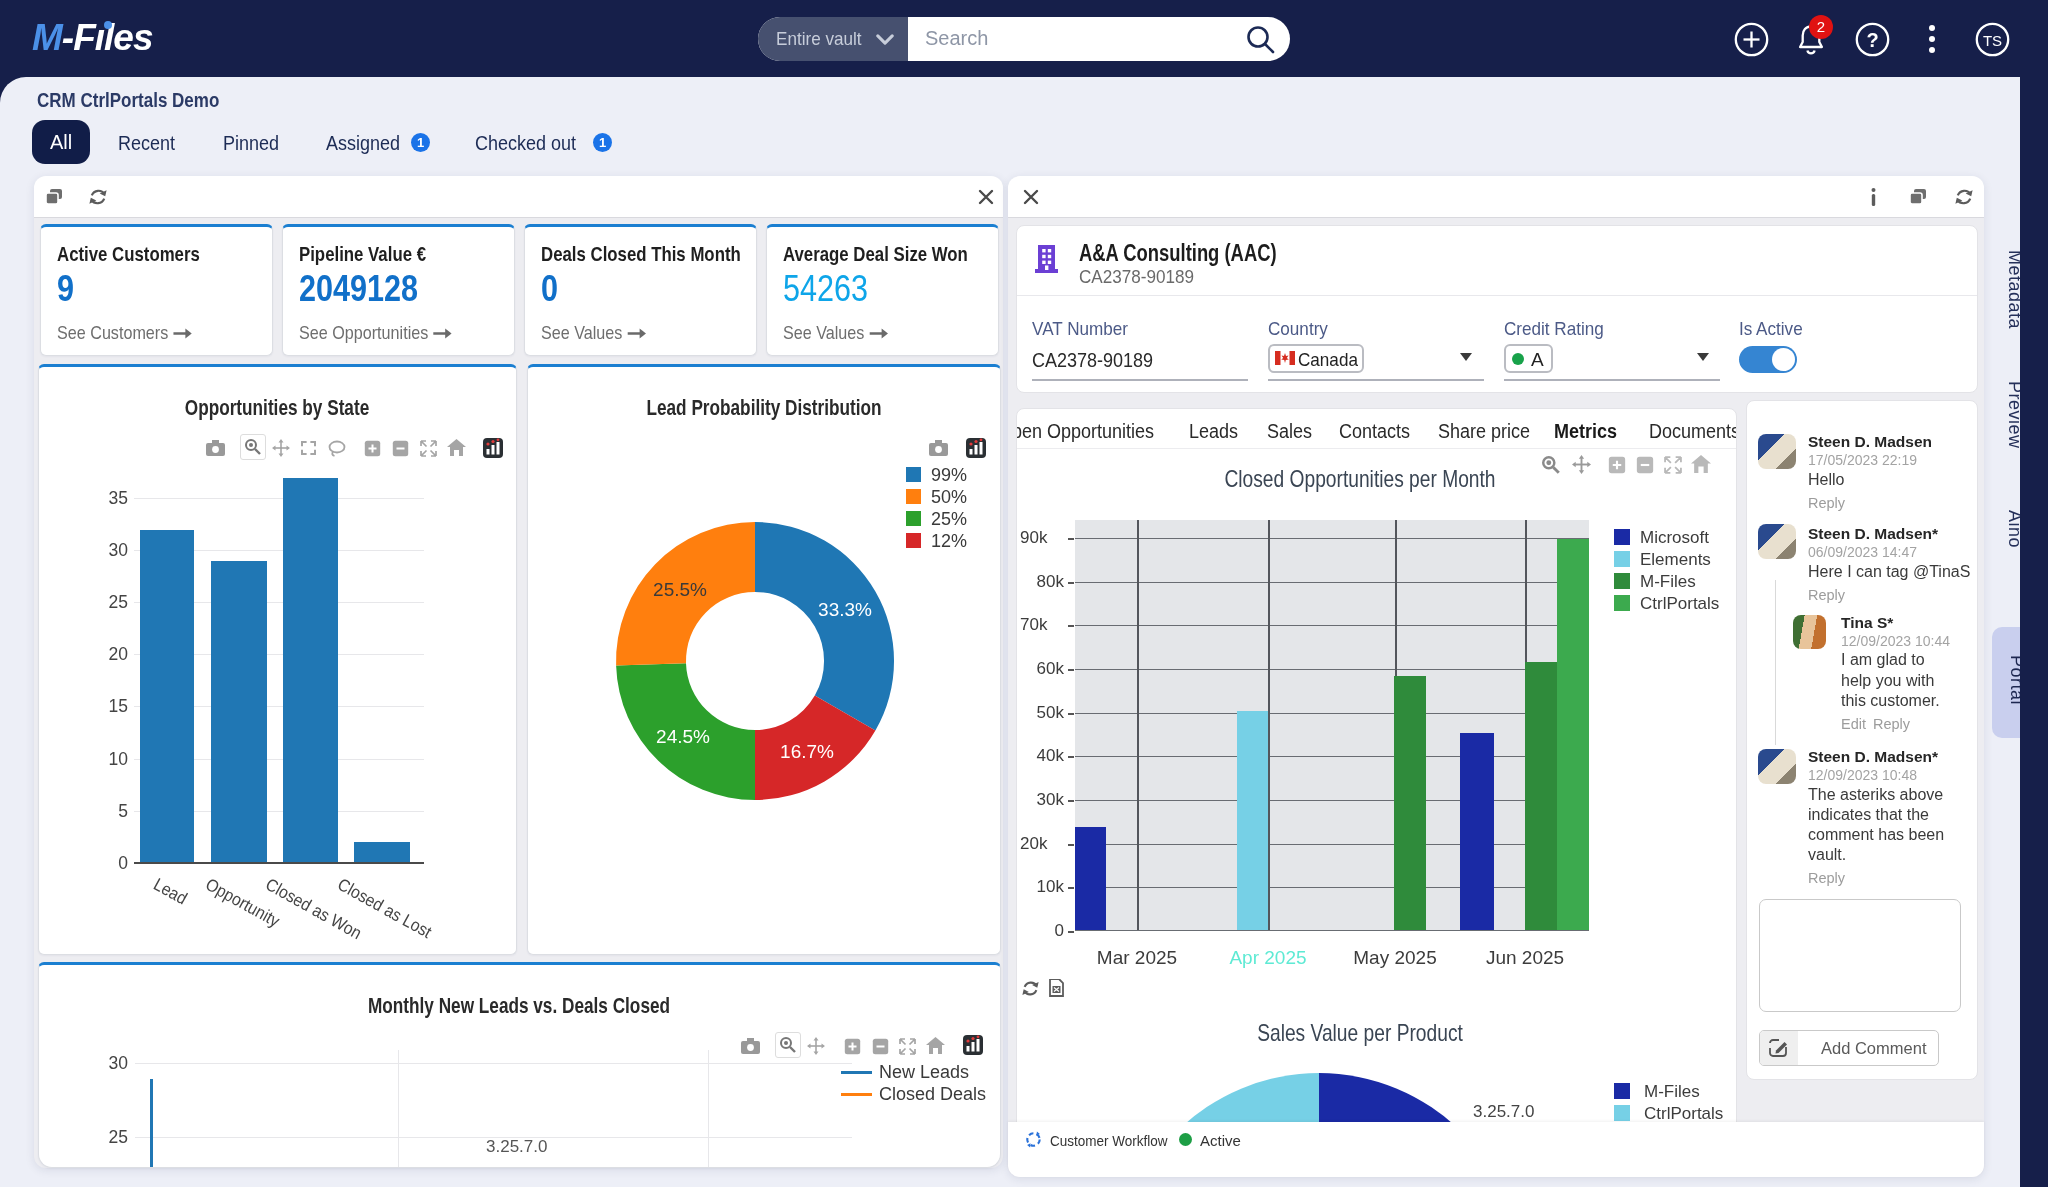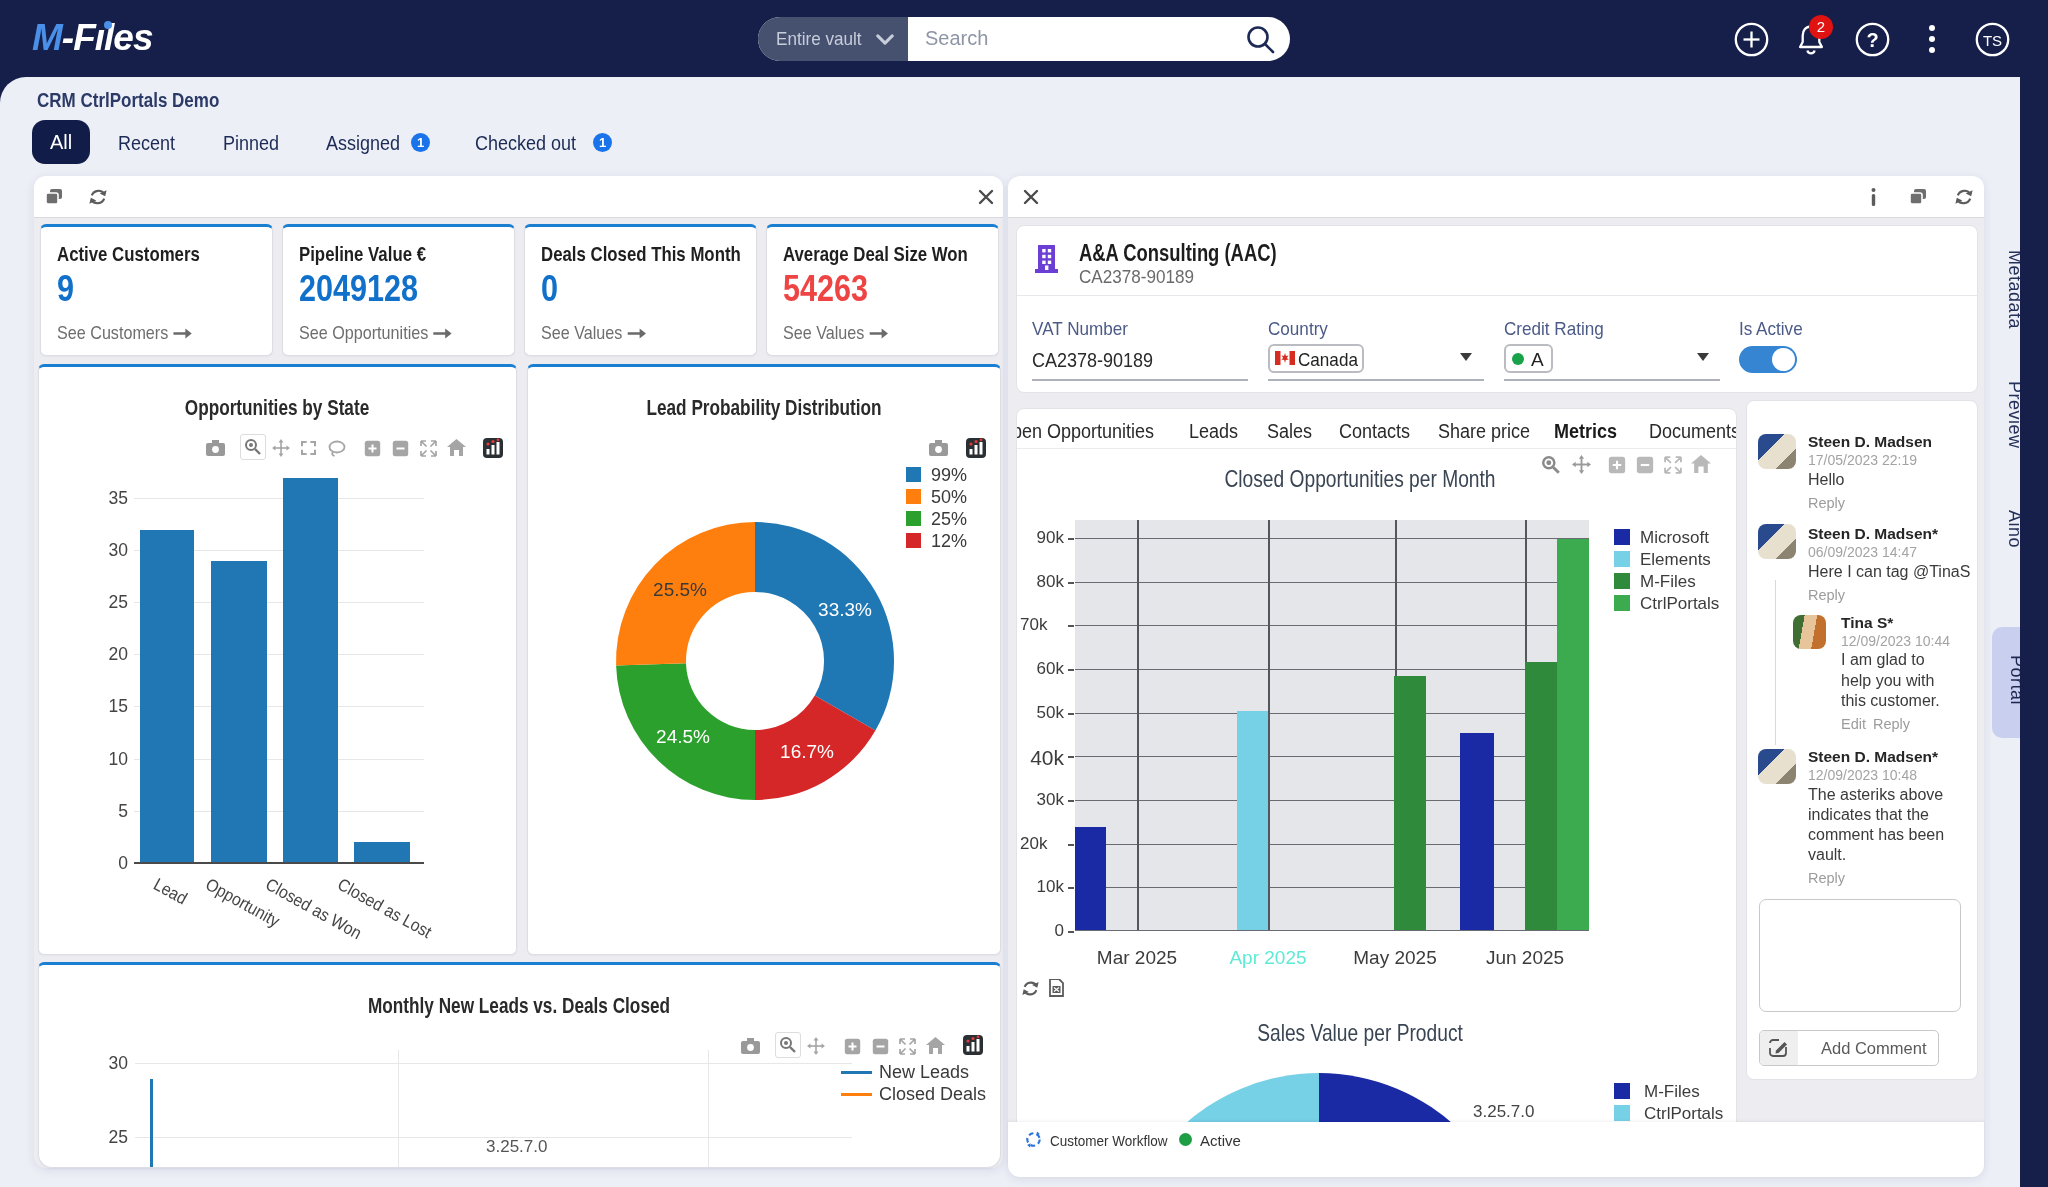--- a/index.html
+++ b/index.html
@@ -108,21 +108,21 @@
         <line x1="1" y1="6.5" x2="17" y2="6.5" stroke="#6a6a6a" stroke-width="2.6"></line>
         <path d="M15 1.5 L22.5 6.5 L15 11.5 Z" fill="#6a6a6a"></path>
       </svg></div>
 <div class="t n80" style="left:541px;top:242px;font-size:21px;font-weight:bold;color:#1f1f1f">Deals Closed This Month</div>
 <div class="t" style="left:541px;top:268px;font-size:36px;font-weight:bold;color:#1170c9"><span style="display:inline-block;transform:scaleX(.85);transform-origin:0 50%">0</span></div>
 <div class="t n85" style="left:541px;top:322px;font-size:19px;color:#6e6e6e">See Values <svg width="24" height="13" viewBox="0 0 24 13" style="vertical-align:-1px">
         <line x1="1" y1="6.5" x2="17" y2="6.5" stroke="#6a6a6a" stroke-width="2.6"></line>
         <path d="M15 1.5 L22.5 6.5 L15 11.5 Z" fill="#6a6a6a"></path>
       </svg></div>
 <div class="t n80" style="left:783px;top:242px;font-size:21px;font-weight:bold;color:#1f1f1f">Average Deal Size Won</div>
-<div class="t" style="left:783px;top:268px;font-size:36px;font-weight:bold;color:#ef4444"><span style="display:inline-block;transform:scaleX(.85);transform-origin:0 50%">54263</span></div>
+<div class="t" style="left:783px;top:268px;font-size:36px;font-weight:normal;color:#0ea5e9"><span style="display:inline-block;transform:scaleX(.85);transform-origin:0 50%">54263</span></div>
 <div class="t n85" style="left:783px;top:322px;font-size:19px;color:#6e6e6e">See Values <svg width="24" height="13" viewBox="0 0 24 13" style="vertical-align:-1px">
         <line x1="1" y1="6.5" x2="17" y2="6.5" stroke="#6a6a6a" stroke-width="2.6"></line>
         <path d="M15 1.5 L22.5 6.5 L15 11.5 Z" fill="#6a6a6a"></path>
       </svg></div>
 
 <div class="card" style="left:38px;top:364px;width:479px;height:591px"></div>
 <div class="t cn80" style="left:277px;top:396px;font-size:21.5px;font-weight:bold;color:#2a2a2a">Opportunities by State</div>
 
 <svg class="abs" style="left:206px;top:440px" width="19" height="17" viewBox="0 0 19 17">
       <rect x="0" y="3" width="19" height="13" rx="2" fill="#999"></rect>
@@ -394,36 +394,36 @@
 <div class="abs" style="left:1068px;top:887px;width:6px;height:1.5px;background:#555"></div>
 <div class="t" style="left:1020px;top:877px;width:44px;font-size:17px;color:#3c3c3c;text-align:right">10k</div>
 <div class="abs" style="left:1075px;top:844px;width:514px;height:1px;background:#686c72"></div>
 <div class="abs" style="left:1068px;top:844px;width:6px;height:1.5px;background:#555"></div>
 <div class="t" style="left:1020px;top:834px;width:44px;font-size:17px;color:#3c3c3c;text-align:left">20k</div>
 <div class="abs" style="left:1075px;top:800px;width:514px;height:1px;background:#686c72"></div>
 <div class="abs" style="left:1068px;top:800px;width:6px;height:1.5px;background:#555"></div>
 <div class="t" style="left:1020px;top:790px;width:44px;font-size:17px;color:#3c3c3c;text-align:right">30k</div>
 <div class="abs" style="left:1075px;top:756px;width:514px;height:1px;background:#686c72"></div>
 <div class="abs" style="left:1068px;top:756px;width:6px;height:1.5px;background:#555"></div>
-<div class="t" style="left:1020px;top:746px;width:44px;font-size:21px;color:#3c3c3c;text-align:right">40k</div>
+<div class="t" style="left:1020px;top:746px;width:44px;font-size:17px;color:#3c3c3c;text-align:right">40k</div>
 <div class="abs" style="left:1075px;top:713px;width:514px;height:1px;background:#686c72"></div>
 <div class="abs" style="left:1068px;top:713px;width:6px;height:1.5px;background:#555"></div>
 <div class="t" style="left:1020px;top:703px;width:44px;font-size:17px;color:#3c3c3c;text-align:right">50k</div>
 <div class="abs" style="left:1075px;top:669px;width:514px;height:1px;background:#686c72"></div>
 <div class="abs" style="left:1068px;top:669px;width:6px;height:1.5px;background:#555"></div>
 <div class="t" style="left:1020px;top:659px;width:44px;font-size:17px;color:#3c3c3c;text-align:right">60k</div>
 <div class="abs" style="left:1075px;top:625px;width:514px;height:1px;background:#686c72"></div>
 <div class="abs" style="left:1068px;top:625px;width:6px;height:1.5px;background:#555"></div>
 <div class="t" style="left:1020px;top:615px;width:44px;font-size:17px;color:#3c3c3c;text-align:left">70k</div>
 <div class="abs" style="left:1075px;top:582px;width:514px;height:1px;background:#686c72"></div>
 <div class="abs" style="left:1068px;top:582px;width:6px;height:1.5px;background:#555"></div>
 <div class="t" style="left:1020px;top:572px;width:44px;font-size:17px;color:#3c3c3c;text-align:right">80k</div>
 <div class="abs" style="left:1075px;top:538px;width:514px;height:1px;background:#686c72"></div>
 <div class="abs" style="left:1068px;top:538px;width:6px;height:1.5px;background:#555"></div>
-<div class="t" style="left:1020px;top:528px;width:44px;font-size:17px;color:#3c3c3c;text-align:right">90k</div>
+<div class="t" style="left:1020px;top:528px;width:44px;font-size:17px;color:#3c3c3c;text-align:left">90k</div>
 <div class="abs" style="left:1137px;top:520px;width:2px;height:411px;background:#53565c"></div>
 <div class="abs" style="left:1268px;top:520px;width:2px;height:411px;background:#53565c"></div>
 <div class="abs" style="left:1395px;top:520px;width:2px;height:411px;background:#53565c"></div>
 <div class="abs" style="left:1525px;top:520px;width:2px;height:411px;background:#53565c"></div>
 
 <div class="abs" style="left:1075px;top:827px;width:31px;height:104px;background:#1a2aa5"></div>
 <div class="abs" style="left:1237px;top:711px;width:31px;height:220px;background:#76d0e6"></div>
 <div class="abs" style="left:1394px;top:676px;width:32px;height:255px;background:#2f8b3b"></div>
 <div class="abs" style="left:1460px;top:733px;width:34px;height:198px;background:#1a2aa5"></div>
 <div class="abs" style="left:1525px;top:662px;width:32px;height:269px;background:#2f8b3b"></div>

